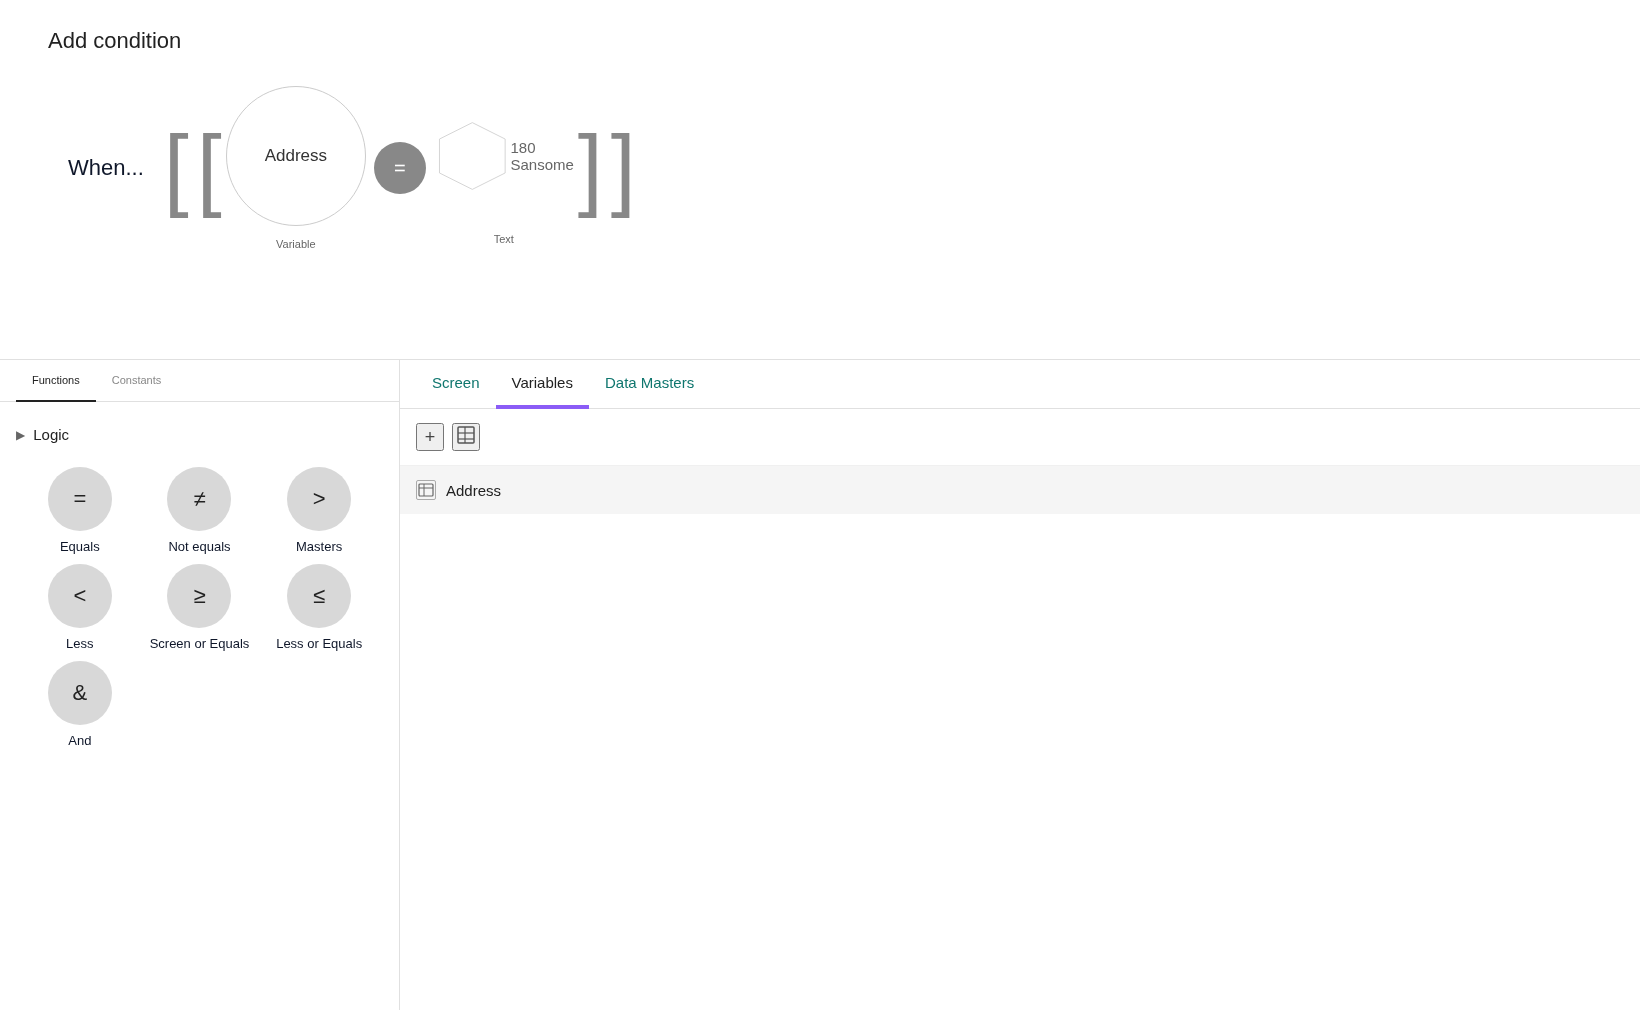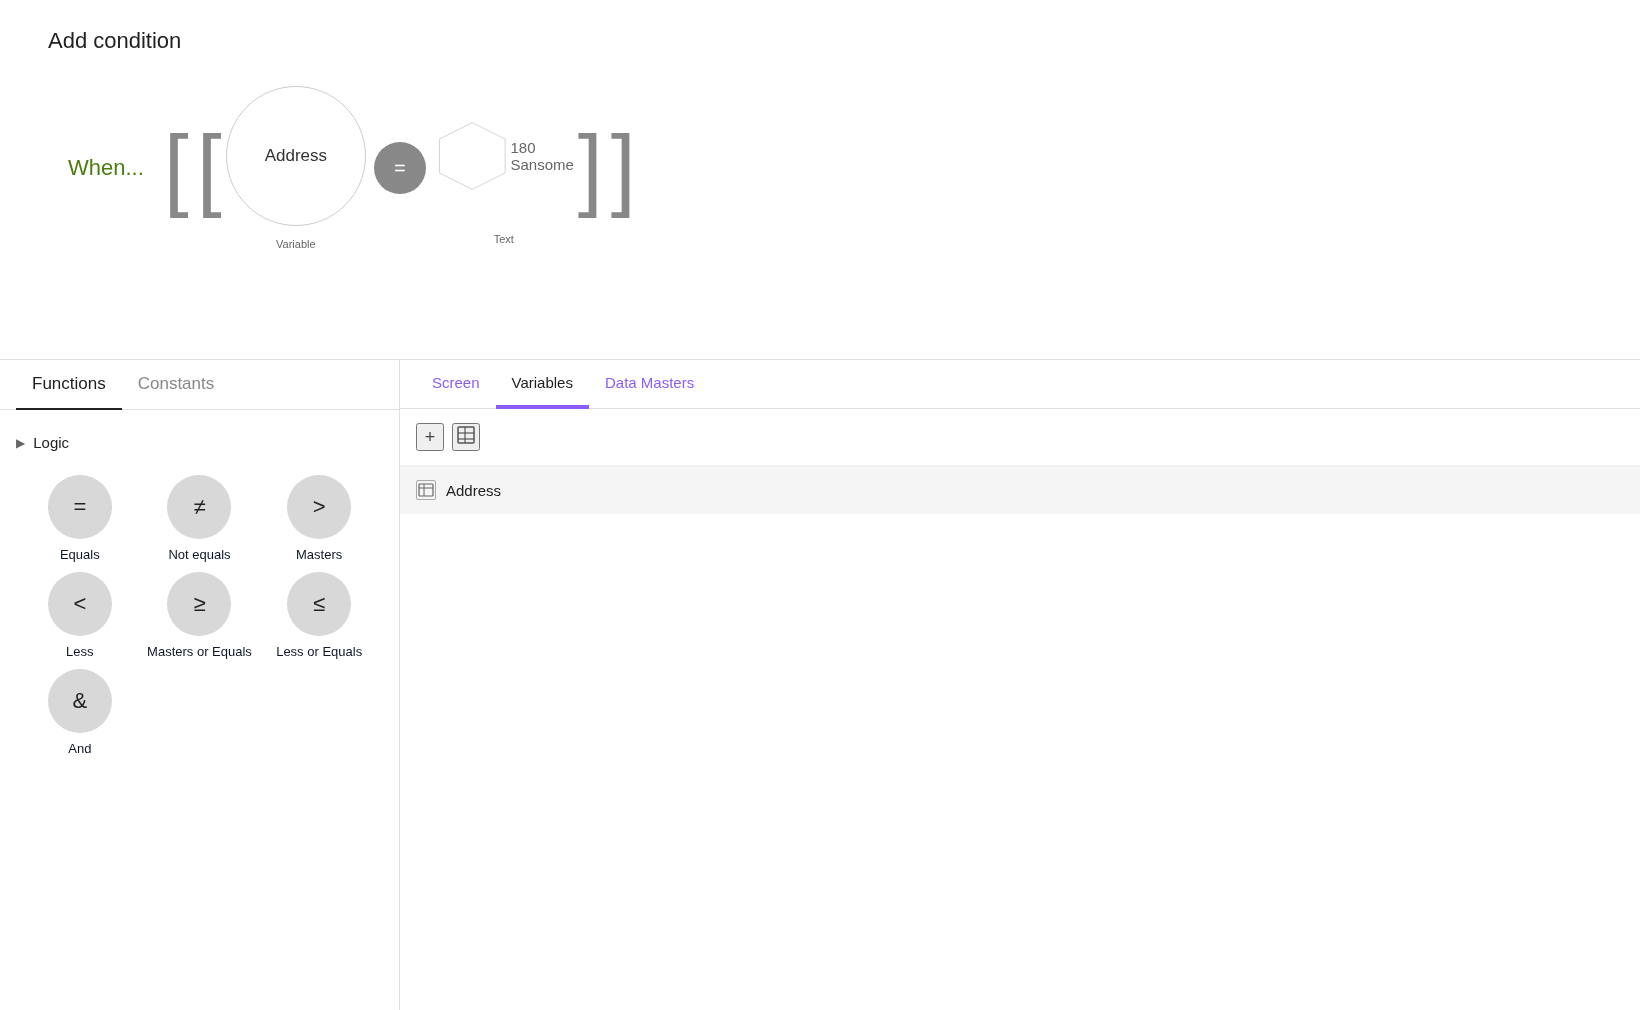--- a/index.html
+++ b/index.html
@@ -21,21 +21,21 @@
       display: flex;
       align-items: center;
       gap: 0px;
       margin-left: 20px;
     }
 
     .when-label {
       font-size: 22px;
       font-weight: 400;
       margin-right: 16px;
-      color: #4d7c0f;
+      color: #0f172a;
     }
 
     .bracket {
       font-size: 90px;
       font-weight: 200;
       color: #888;
       line-height: 1;
       padding: 0 4px;
     }
 
@@ -107,21 +107,21 @@
     }
 
     .tab-bar {
       display: flex;
       border-bottom: 1px solid #e0e0e0;
       padding: 0 16px;
     }
 
     .tab {
       padding: 14px 16px;
-      font-size: 17px;
+      font-size: 11px;
       cursor: pointer;
       color: #888;
       border-bottom: 2px solid transparent;
       margin-bottom: -1px;
     }
 
     .tab.active {
       color: #222;
       border-bottom: 2px solid #222;
       font-weight: 500;
@@ -188,21 +188,21 @@
     .right-tab-bar {
       display: flex;
       border-bottom: 1px solid #e0e0e0;
       padding: 0 16px;
     }
 
     .right-tab {
       padding: 14px 16px;
       font-size: 15px;
       cursor: pointer;
-      color: #8b5cf6;
+      color: #0f766e;
       border-bottom: 2px solid transparent;
       margin-bottom: -1px;
     }
 
     .right-tab.active {
       color: #222;
       border-bottom: 4px solid #8b5cf6;
       font-weight: 500;
     }
 
@@ -327,21 +327,21 @@
         <div class="function-item">
           <div class="function-circle">
             <span>&lt;</span>
           </div>
           <span class="function-label">Less</span>
         </div>
         <div class="function-item">
           <div class="function-circle">
             <span>≥</span>
           </div>
-          <span class="function-label">Masters or Equals</span>
+          <span class="function-label">Screen or Equals</span>
         </div>
         <div class="function-item">
           <div class="function-circle">
             <span>≤</span>
           </div>
           <span class="function-label">Less or Equals</span>
         </div>
 
         <div class="function-item">
           <div class="function-circle">

